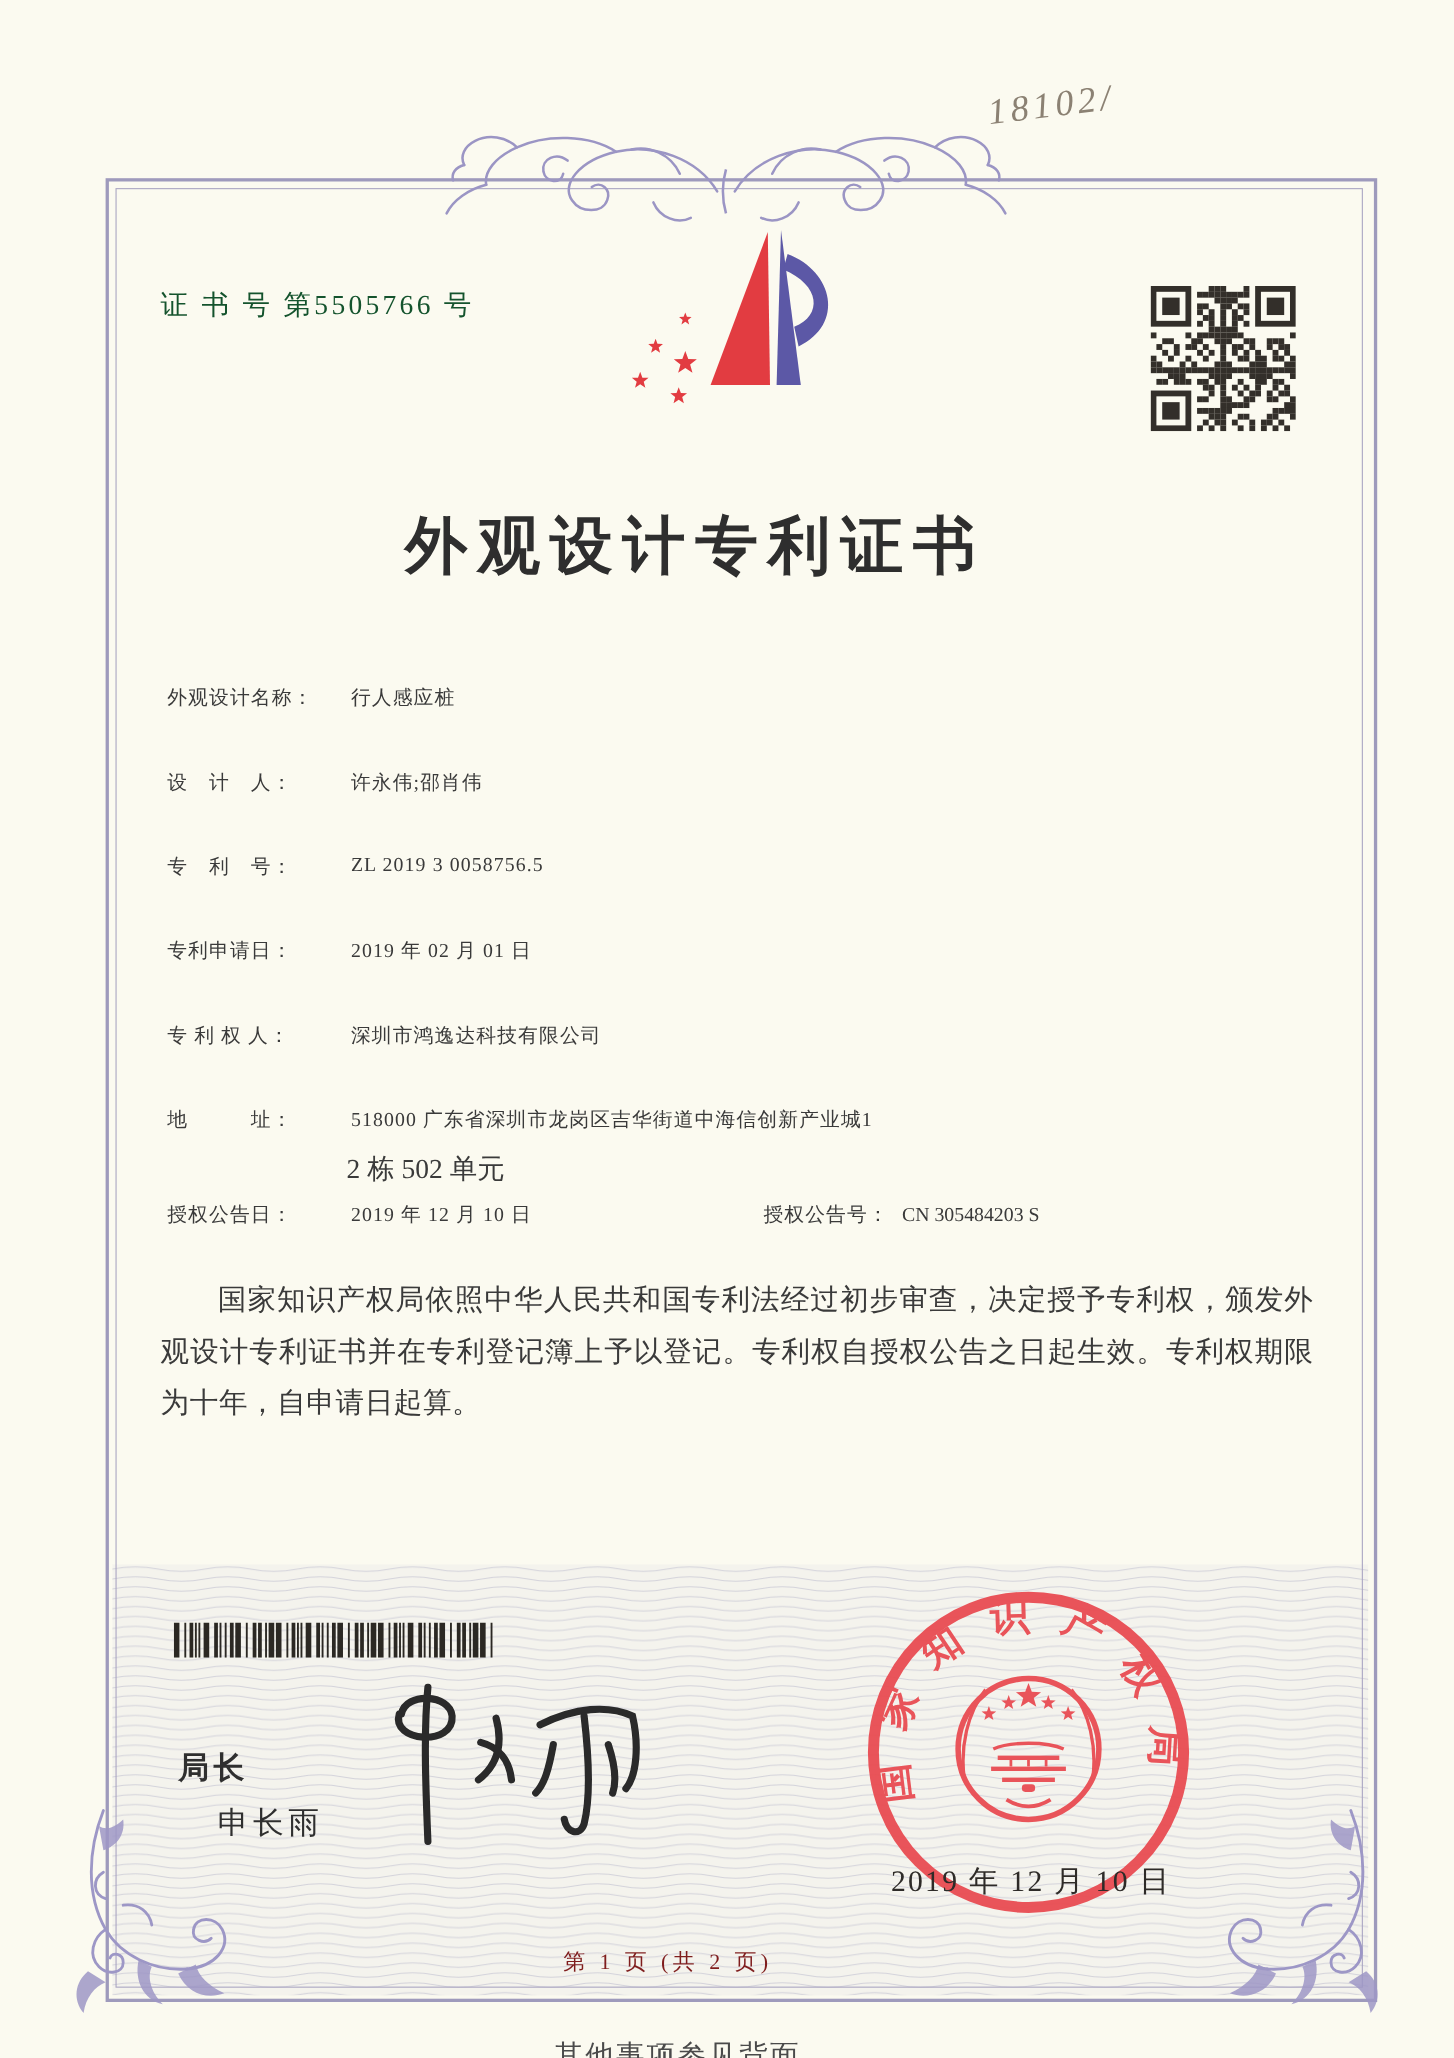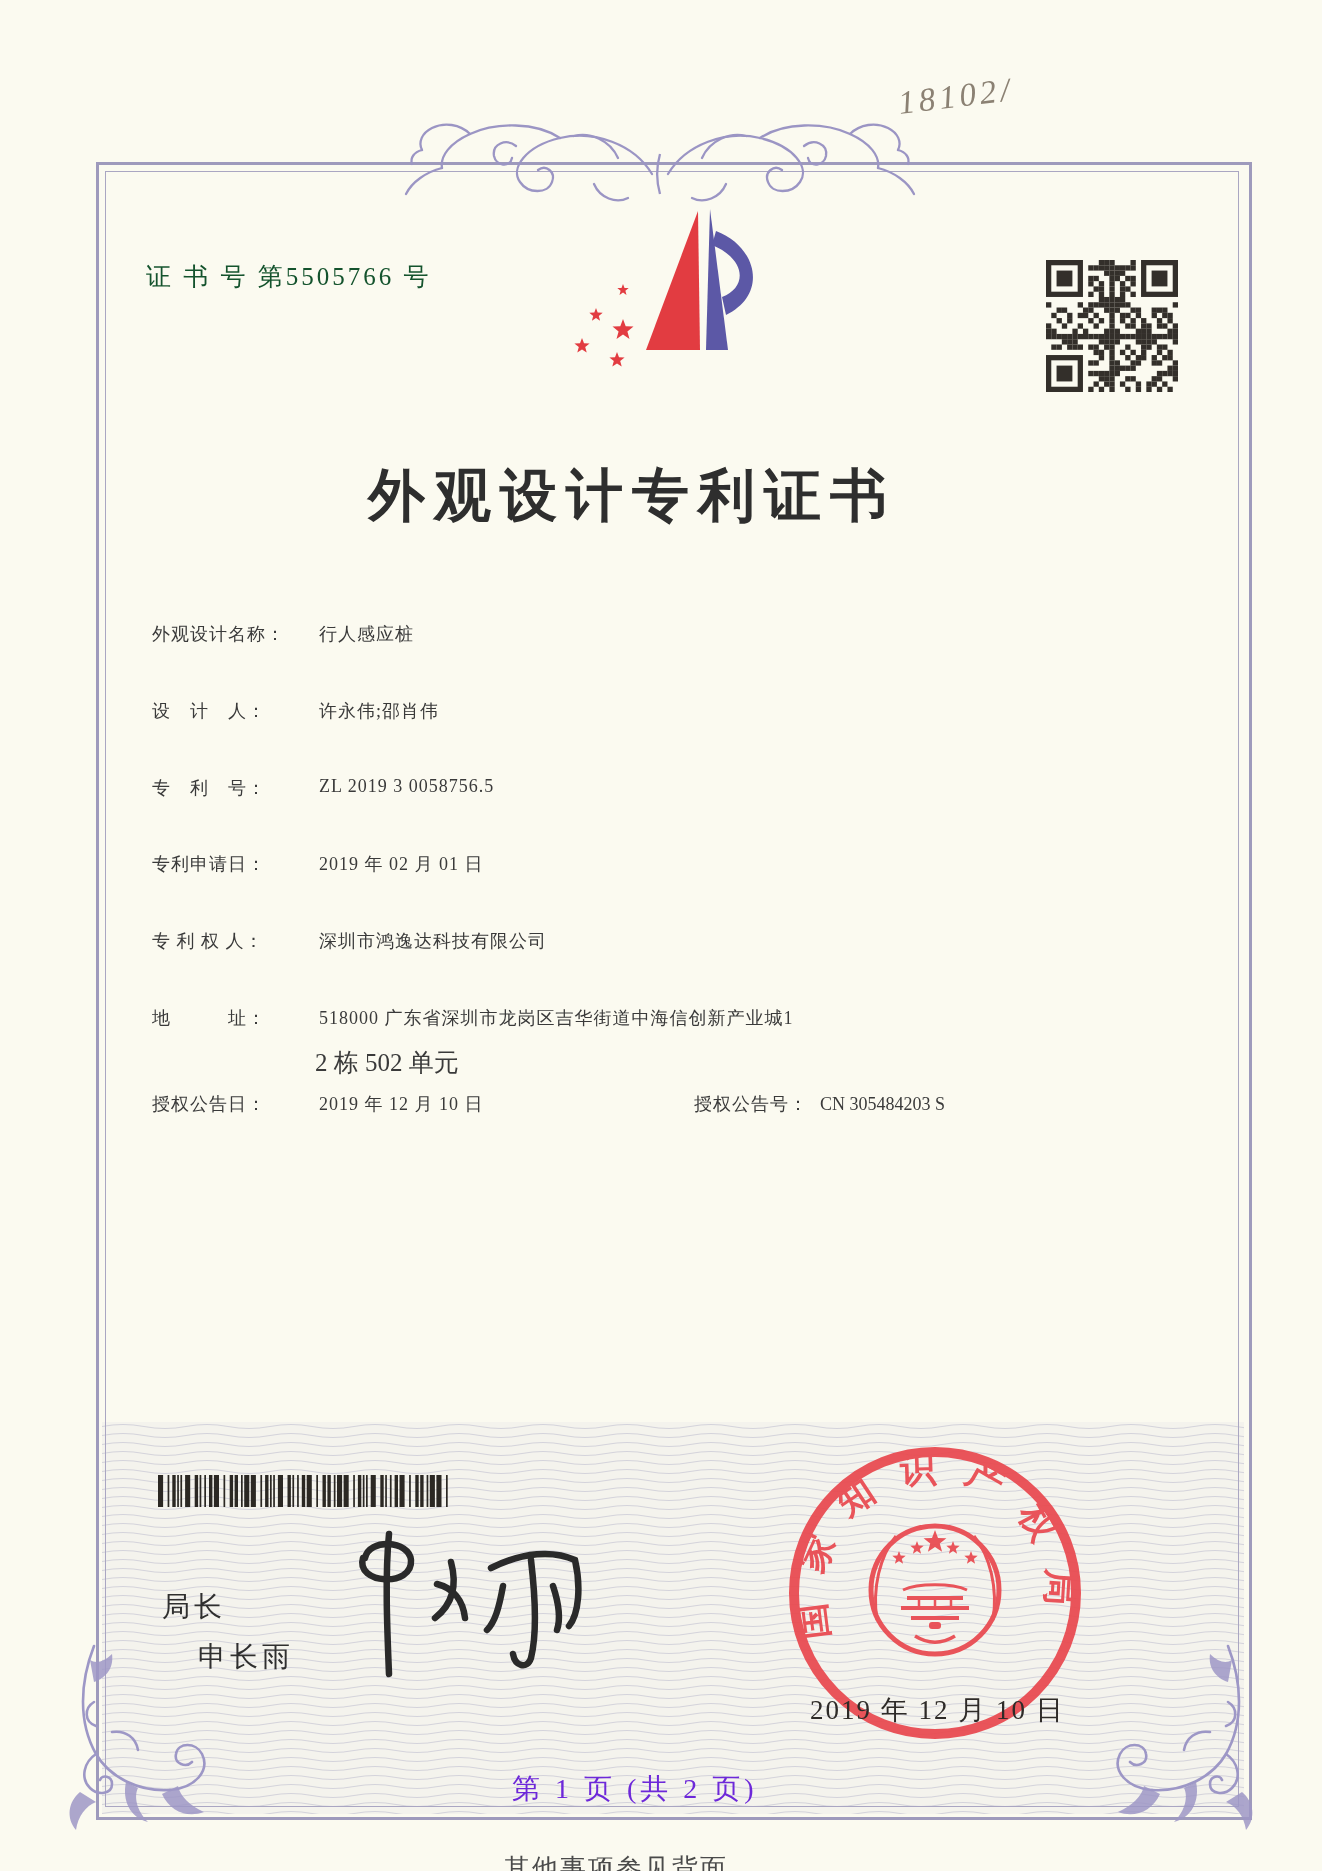--- a/index.html
+++ b/index.html
@@ -22,21 +22,21 @@
   .flabel{letter-spacing:1px;}
   .fvalue{position:absolute;left:167px;top:0;letter-spacing:1px;white-space:nowrap;}
   .addr2{left:315px;top:1046px;font-size:25px;color:#3a3a3a;z-index:2;}
   .grant2{position:absolute;left:542px;top:0;}
   .grant2 .gv{margin-left:12px;}
   .bodytext{left:146px;top:1158px;width:1048px;font-size:26px;line-height:47px;
     text-align:justify;color:#3a3a3a;z-index:2;}
   .bodytext p{margin:0;text-indent:2em;letter-spacing:0.5px;}
   .director{left:162px;font-size:28px;letter-spacing:4px;color:#2f2f2f;z-index:2;}
   .sealdate{left:810px;top:1692px;font-size:27px;letter-spacing:2px;color:#2e2b28;z-index:4;}
-  .footer{left:512px;top:1770px;font-size:28px;letter-spacing:4px;color:#6d28d9;z-index:2;}
+  .footer{left:512px;top:1770px;font-size:20px;letter-spacing:4px;color:#7f1d1d;z-index:2;}
   .clipped{left:504px;top:1851px;font-size:26px;letter-spacing:2px;color:#4a4a4a;z-index:2;}
   .wavebg{left:102px;top:1422px;z-index:0;}
   svg{display:block;}
 </style>
 </head>
 <body>
 
 <div class="page">
 
   <div class="abs handwritten">18102/</div>
@@ -388,20 +388,21 @@
 
   <div class="abs frow" style="top:1092px;">
     <span class="flabel">授权公告日：</span>
     <span class="fvalue">2019 年 12 月 10 日</span>
     <span class="grant2">
       <span class="flabel">授权公告号：</span><span class="gv">CN 305484203 S</span>
     </span>
   </div>
 
   <div class="abs bodytext">
+    <p>国家知识产权局依照中华人民共和国专利法经过初步审查，决定授予专利权，颁发外观设计专利证书并在专利登记簿上予以登记。专利权自授权公告之日起生效。专利权期限为十年，自申请日起算。</p>
   </div>
 
   <svg class="abs" style="left:158px;top:1475px;z-index:2;" width="296" height="32" viewBox="0 0 296 32" preserveAspectRatio="none">
     <g id="barcode-g" fill="#2b2823">
         <rect x="0.0" y="0" width="5.1" height="32"></rect>
         <rect x="9.6" y="0" width="1.7" height="32"></rect>
         <rect x="14.3" y="0" width="3.4" height="32"></rect>
         <rect x="19.2" y="0" width="1.7" height="32"></rect>
         <rect x="22.4" y="0" width="1.7" height="32"></rect>
         <rect x="27.1" y="0" width="5.1" height="32"></rect>
@@ -445,21 +446,21 @@
         <rect x="251.1" y="0" width="1.7" height="32"></rect>
         <rect x="257.3" y="0" width="3.4" height="32"></rect>
         <rect x="262.2" y="0" width="3.4" height="32"></rect>
         <rect x="268.6" y="0" width="1.7" height="32"></rect>
         <rect x="271.8" y="0" width="5.1" height="32"></rect>
         <rect x="278.4" y="0" width="5.1" height="32"></rect>
         <rect x="288.0" y="0" width="1.7" height="32"></rect>
       </g>
   </svg>
 
-  <div class="abs director" style="top:1588px;">局长</div>
+  <div class="abs director" style="top:1588px;font-weight:bold;">局长</div>
   <div class="abs director" style="top:1638px;margin-left:36px;">申长雨</div>
 
   <svg class="abs" style="left:325px;top:1522px;z-index:2;" width="270" height="170" viewBox="0 0 270 170">
     <g fill="none" stroke="#2a2a2a" stroke-width="6.5" stroke-linecap="round">
       <path d="M64,12 C60,52 62,104 64,152"></path>
       <path d="M38,36 C30,62 88,66 86,38 C84,18 44,16 40,36"></path>
       <path d="M126,40 C132,62 128,82 110,96"></path>
       <path d="M112,62 C128,66 138,78 140,96"></path>
       <path d="M166,46 C198,30 228,28 250,38 C256,64 254,92 244,104"></path>
       <path d="M206,38 C210,72 212,112 206,136 C202,148 190,144 188,132"></path>

